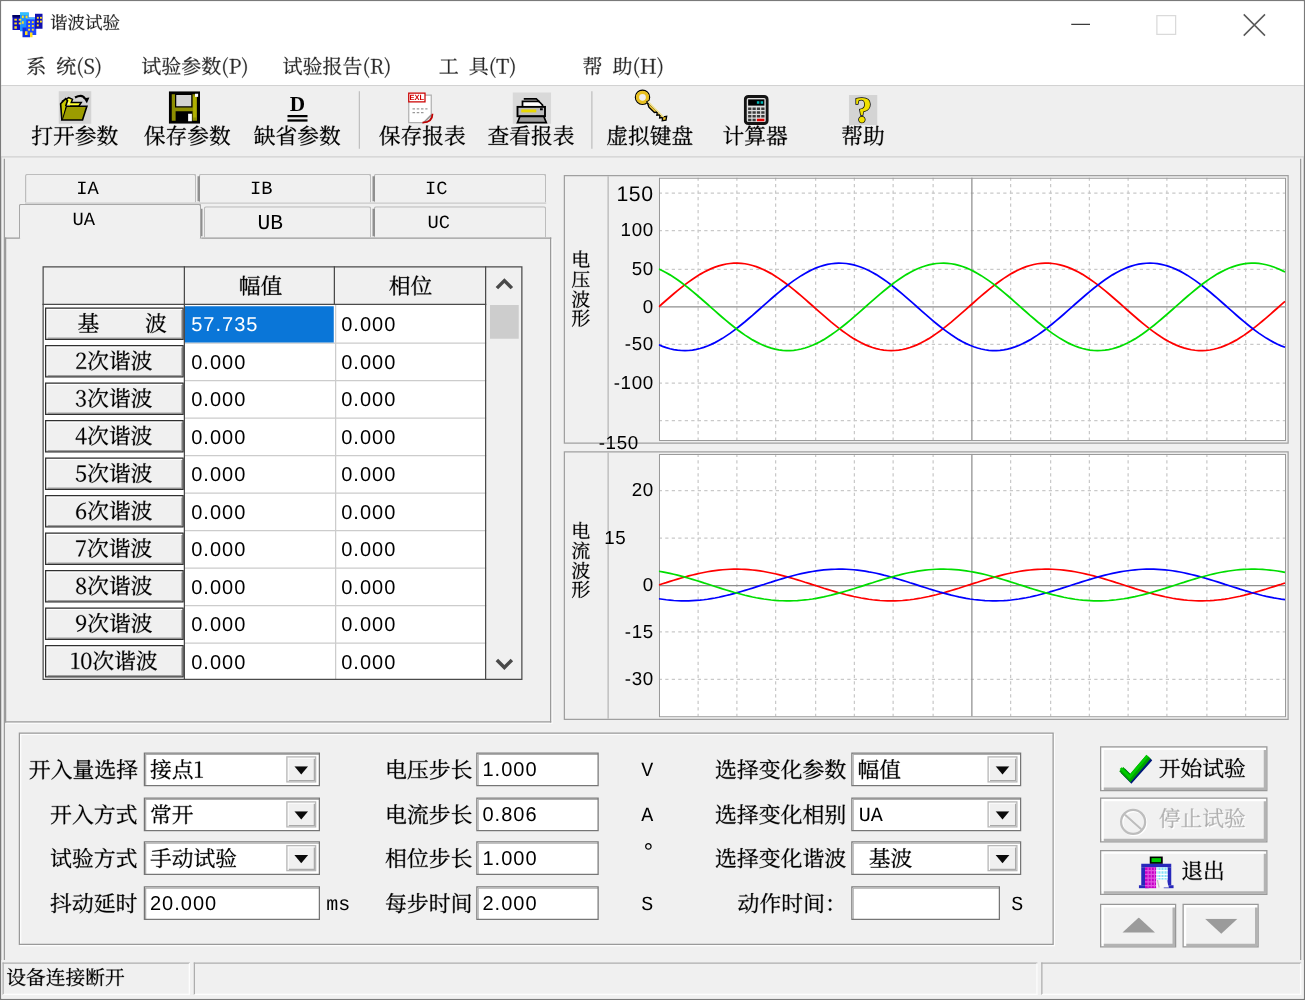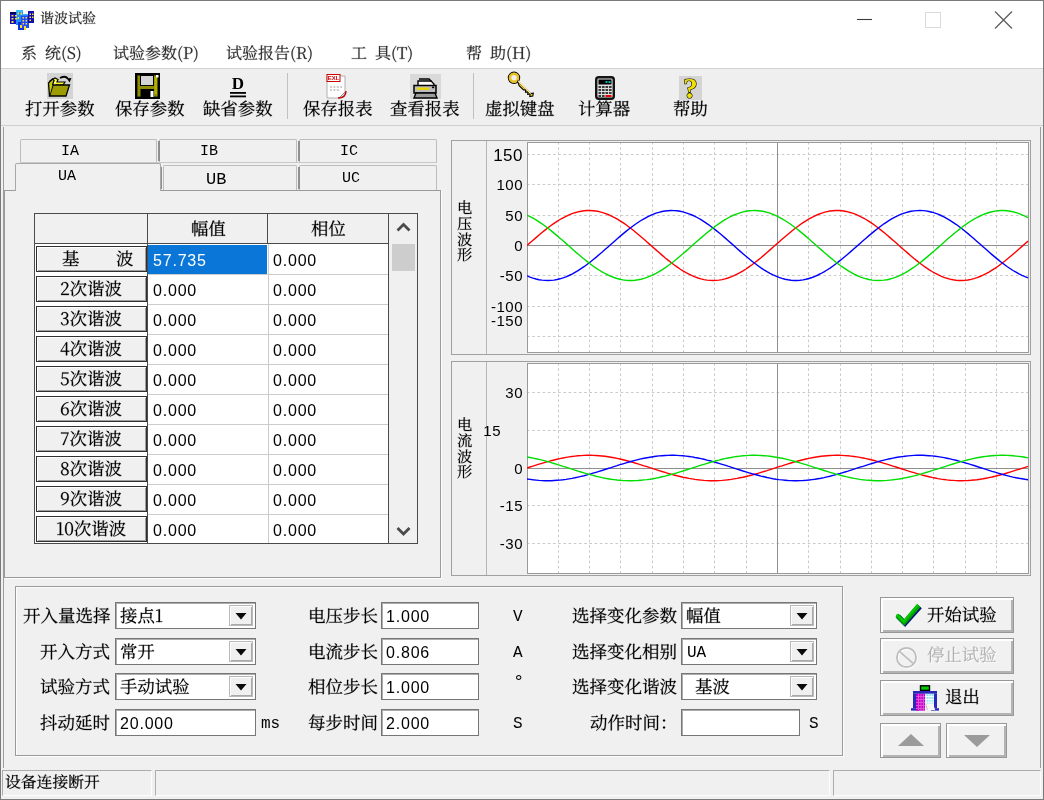--- a/index.html
+++ b/index.html
@@ -530,21 +530,21 @@
     <g transform="translate(0 13.148) scale(0.0152 -0.0152)" fill="#000" stroke="#000" stroke-width="14">
       <use href="#g46" x="0"></use>
     </g>
   </svg>
 <div class="abs num" style="left:479px;top:146.1px;width:44px;text-align:right;font-size:17px;letter-spacing:0.5px">150</div>
 <div class="abs num" style="left:479px;top:176.4px;width:44px;text-align:right;font-size:15px;letter-spacing:0.5px">100</div>
 <div class="abs num" style="left:479px;top:206.7px;width:44px;text-align:right;font-size:15px;letter-spacing:0.5px">50</div>
 <div class="abs num" style="left:479px;top:237px;width:44px;text-align:right;font-size:15px;letter-spacing:0.5px">0</div>
 <div class="abs num" style="left:479px;top:267.3px;width:44px;text-align:right;font-size:15px;letter-spacing:0.5px">-50</div>
 <div class="abs num" style="left:479px;top:297.6px;width:44px;text-align:right;font-size:15px;letter-spacing:0.5px">-100</div>
-<div class="abs num" style="left:479px;top:312px;width:44px;text-align:right;font-size:15px;letter-spacing:0.5px">-150</div>
+<div class="abs num" style="left:479px;top:346px;width:44px;text-align:left;font-size:15px;letter-spacing:0.5px">-150</div>
 <svg class="abs" style="left:527px;top:142px;background:#fff" width="502" height="211" viewBox="0 0 502 211">
     <path d="M0 73.5 H501" stroke="#c9c9c9" stroke-width="1" stroke-dasharray="2.6 2.6"></path>
     <path d="M0 133.5 H501" stroke="#c9c9c9" stroke-width="1" stroke-dasharray="2.6 2.6"></path>
     <path d="M0 42.5 H501" stroke="#c9c9c9" stroke-width="1" stroke-dasharray="2.6 2.6"></path>
     <path d="M0 164.5 H501" stroke="#c9c9c9" stroke-width="1" stroke-dasharray="2.6 2.6"></path>
     <path d="M0 12.5 H501" stroke="#c9c9c9" stroke-width="1" stroke-dasharray="2.6 2.6"></path>
     <path d="M0 194.5 H501" stroke="#c9c9c9" stroke-width="1" stroke-dasharray="2.6 2.6"></path>
     <path d="M31.5 0 V210" stroke="#c9c9c9" stroke-width="1" stroke-dasharray="2.6 2.6"></path>
     <path d="M62.5 0 V210" stroke="#c9c9c9" stroke-width="1" stroke-dasharray="2.6 2.6"></path>
     <path d="M93.5 0 V210" stroke="#c9c9c9" stroke-width="1" stroke-dasharray="2.6 2.6"></path>
@@ -581,21 +581,21 @@
 <svg class="t" style="left:457px;top:448.6px;" width="16" height="19">
     <g transform="translate(0 13.148) scale(0.0152 -0.0152)" fill="#000" stroke="#000" stroke-width="14">
       <use href="#g63" x="0"></use>
     </g>
   </svg>
 <svg class="t" style="left:457px;top:464.4px;" width="16" height="19">
     <g transform="translate(0 13.148) scale(0.0152 -0.0152)" fill="#000" stroke="#000" stroke-width="14">
       <use href="#g46" x="0"></use>
     </g>
   </svg>
-<div class="abs num" style="left:479px;top:383.51px;width:44px;text-align:right;font-size:15px;letter-spacing:0.5px">30</div>
+<div class="abs num" style="left:479px;top:383.51px;width:44px;text-align:right;font-size:15px;letter-spacing:0.5px">20</div>
 <div class="abs num" style="left:457px;top:421.505px;width:44px;text-align:right;font-size:15px;letter-spacing:0.5px">15</div>
 <div class="abs num" style="left:479px;top:459.5px;width:44px;text-align:right;font-size:15px;letter-spacing:0.5px">0</div>
 <div class="abs num" style="left:479px;top:497.495px;width:44px;text-align:right;font-size:15px;letter-spacing:0.5px">-15</div>
 <div class="abs num" style="left:479px;top:535.49px;width:44px;text-align:right;font-size:15px;letter-spacing:0.5px">-30</div>
 <svg class="abs" style="left:527px;top:363px;background:#fff" width="502" height="211" viewBox="0 0 502 211">
     <path d="M0 67.5 H501" stroke="#c9c9c9" stroke-width="1" stroke-dasharray="2.6 2.6"></path>
     <path d="M0 142.5 H501" stroke="#c9c9c9" stroke-width="1" stroke-dasharray="2.6 2.6"></path>
     <path d="M0 29.5 H501" stroke="#c9c9c9" stroke-width="1" stroke-dasharray="2.6 2.6"></path>
     <path d="M0 180.5 H501" stroke="#c9c9c9" stroke-width="1" stroke-dasharray="2.6 2.6"></path>
     <path d="M31.5 0 V210" stroke="#c9c9c9" stroke-width="1" stroke-dasharray="2.6 2.6"></path>

